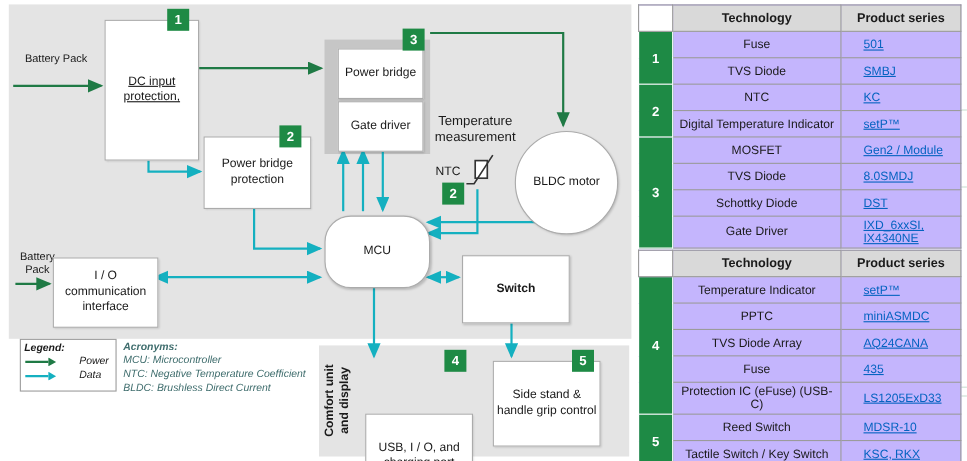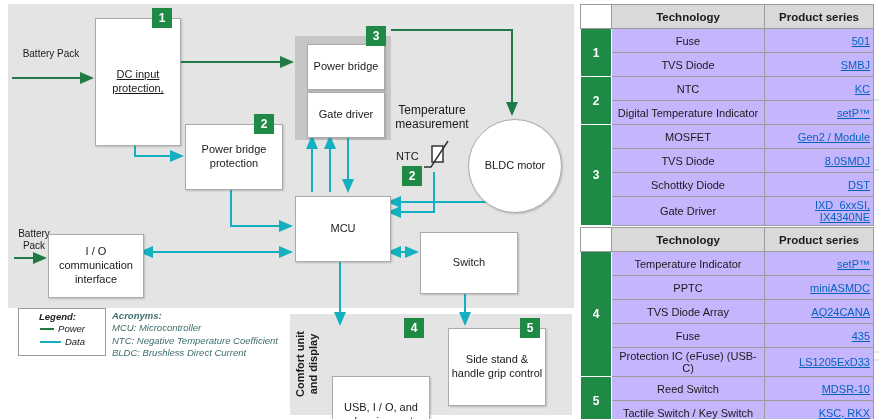--- a/index.html
+++ b/index.html
@@ -16,40 +16,40 @@
   .badge{position:absolute;width:20px;height:20px;background:#1e8a45;color:#fff;
          display:flex;align-items:center;justify-content:center;font-weight:bold;
          font-size:12px;z-index:6;}
   .lbl{position:absolute;font-size:10px;text-align:center;line-height:1.15;z-index:4;}
   .title{position:absolute;left:400px;top:11px;width:170px;text-align:center;
          font-size:13.5px;font-weight:bold;z-index:4;}
   #arrows{position:absolute;left:0;top:0;z-index:3;pointer-events:none;}
   #deco{position:absolute;left:0;top:0;z-index:0;pointer-events:none;}
   .legend{position:absolute;left:18px;top:308px;width:88px;height:48px;background:#fff;
           border:1px solid #9b9b9b;z-index:4;font-size:9.5px;font-style:italic;
-          padding:2px 20px;box-sizing:border-box;}
-  .legend .row{display:flex;align-items:center;gap:4px;height:13px;}
+          padding:2px 3px;box-sizing:border-box;}
+  .legend .row{display:flex;align-items:center;gap:20px;height:13px;}
   .legend .lt{font-weight:bold;}
   .acronyms{position:absolute;left:112px;top:310px;width:220px;z-index:4;
             font-size:9.5px;font-style:italic;color:#3f6d6d;line-height:1.3;}
   .acronyms .at{font-weight:bold;}
   .comfort-label{position:absolute;left:263px;top:350px;width:90px;height:28px;
                  transform:rotate(-90deg);font-weight:bold;font-size:11px;
                  text-align:center;line-height:1.2;z-index:4;}
   .ntc-lbl{position:absolute;left:396px;top:150px;font-size:11px;z-index:4;}
   .tblwrap{position:absolute;z-index:2;}
   table{border-collapse:collapse;width:294px;font-size:11px;background:#c4b5fd;}
   th,td{border:1px solid #9b9b9b;padding:2px 3px;vertical-align:middle;}
   th{background:#d9d9d9;font-size:11.5px;height:19px;text-align:center;}
   th.corner{background:#fff;width:24px;}
   td{height:19px;}
   td.badge-cell{background:#1e8a45;color:#fff;font-weight:bold;text-align:center;
                 border:1px solid #fff;width:24px;font-size:12px;}
   td.tech{text-align:center;width:146px;}
-  td.prod{text-align:right;padding-left:20px;}
+  td.prod{text-align:left;padding-left:20px;}
   a.plink{color:#0563c1;text-decoration:underline;cursor:pointer;}
 </style>
 </head>
 <body>
 
 <div id="stage">
 
   <svg id="deco" width="879" height="419">
     <g stroke="#d8e7dd" stroke-width="1.5" fill="none">
       <path d="M760 120 H810 L830 100 H879"></path>
@@ -110,22 +110,22 @@
   <svg class="abs" style="left:422px;top:138px;z-index:4;" width="30" height="32">
     <rect x="10" y="8" width="11" height="16" fill="#fff" stroke="#333" stroke-width="1.5"></rect>
     <path d="M2 29 H9 L26 3" fill="none" stroke="#333" stroke-width="1.5"></path>
   </svg>
 
   <div class="box" style="left:95px;top:18px;width:80px;height:122px;text-decoration:underline;">DC input protection,</div>
   <div class="box" style="left:307px;top:44px;width:72px;height:40px;">Power bridge</div>
   <div class="box" style="left:307px;top:92px;width:72px;height:40px;">Gate driver</div>
   <div class="box" style="left:185px;top:124px;width:92px;height:60px;">Power bridge protection</div>
   <div class="box circle" style="left:468px;top:119px;width:88px;height:88px;">BLDC motor</div>
-  <div class="box" style="left:295px;top:196px;width:90px;height:60px;">MCU</div>
-  <div class="box" style="left:420px;top:232px;width:92px;height:56px;">Switch</div>
+  <div class="box" style="left:295px;top:196px;width:90px;height:60px;border-radius:24px;">MCU</div>
+  <div class="box" style="left:420px;top:232px;width:92px;height:56px;font-weight:bold;">Switch</div>
   <div class="box" style="left:48px;top:234px;width:90px;height:58px;">I / O communication interface</div>
   <div class="box" style="left:332px;top:328px;width:92px;height:72px;margin-top:48px;">USB, I / O, and charging port</div>
   <div class="box" style="left:448px;top:328px;width:92px;height:72px;">Side stand &amp; handle grip control</div>
 
   <div class="badge" style="left:152px;top:8px;">1</div>
   <div class="badge" style="left:254px;top:114px;">2</div>
   <div class="badge" style="left:366px;top:26px;">3</div>
   <div class="badge" style="left:402px;top:166px;">2</div>
   <div class="badge" style="left:404px;top:318px;">4</div>
   <div class="badge" style="left:520px;top:318px;">5</div>

